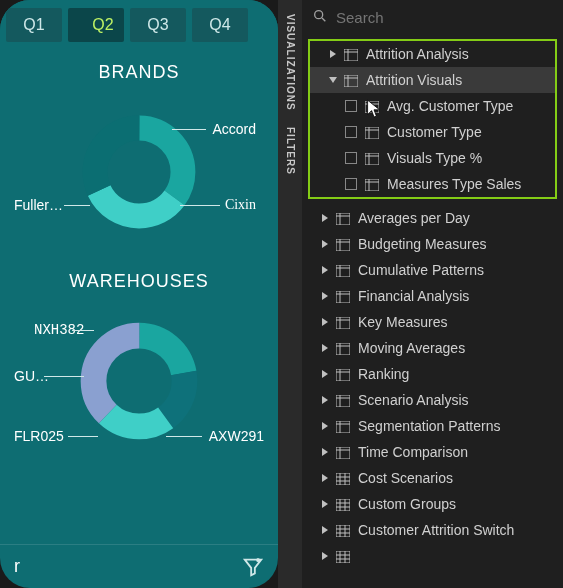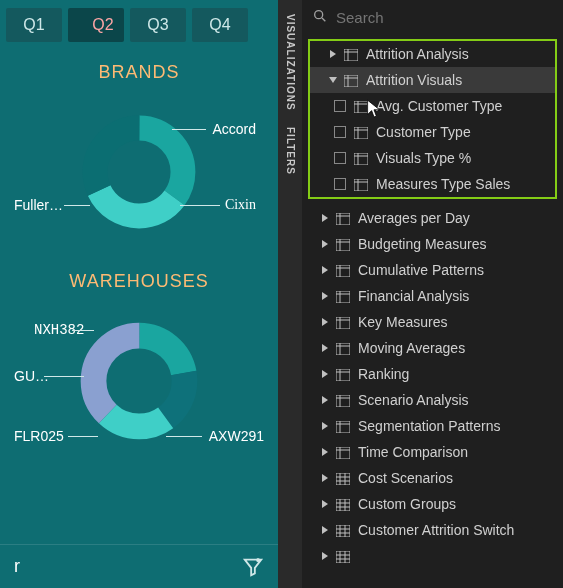--- a/index.html
+++ b/index.html
@@ -6,46 +6,47 @@
   html, body { width: 563px; height: 588px; overflow: hidden; background: #1a1a1a; }
   .root { display: flex; width: 563px; height: 588px; }
 
   
   .left {
     width: 278px; height: 100%;
     background: #0e6d72;
     color: #e5f4f4;
     position: relative;
     overflow: hidden;
+    border-radius: 30px;
   }
   .tabs {
     display: flex; gap: 6px; padding: 8px 6px 6px 6px;
     background: #0e6d72;
   }
   .tab {
     width: 56px; height: 34px;
     background: #14595e;
     color: #cfe8e8;
     font-size: 16px; font-weight: 400;
     display: flex; align-items: center; justify-content: center;
     border-radius: 2px;
     cursor: pointer;
   }
-  .tab.active { background: #0b464a; color: #fca5a5; padding-left: 14px; }
+  .tab.active { background: #0b464a; color: #bef264; padding-left: 14px; }
 
   .section-header {
     display: flex; align-items: center; justify-content: space-between;
     padding: 10px 14px 8px 14px;
     font-size: 20px; font-weight: 300; color: #ffffff;
   }
   .filter-ico { width: 22px; height: 22px; color: #cfe8e8; }
 
   .card-title {
     text-align: center; font-size: 18px; letter-spacing: 1px;
-    color: #fdba74; margin: 14px 0 4px 0; font-weight: 400;
+    color: #ffffff; margin: 14px 0 4px 0; font-weight: 400;
   }
 
   .chart-wrap { position: relative; height: 170px; padding-left: 32px; }
   .donut { position: absolute; left: 50%; top: 50%; transform: translate(-50%,-50%); }
   .lbl {
     position: absolute; font-size: 14px; color: #ffffff; white-space: nowrap;
   }
   .leader {
     position: absolute; background: #cfe8e8; height: 1px;
   }
@@ -98,21 +99,21 @@
     width: 0; height: 0; border-style: solid;
     border-width: 4px 0 4px 6px; border-color: transparent transparent transparent #c0c0c0;
   }
   .caret.open { transform: rotate(90deg); }
   .chk {
     width: 12px; height: 12px; border: 1px solid #888; background: #1f1f1f;
   }
   .tbl-ico { width: 14px; height: 12px; display:inline-block; }
   .tbl-ico svg { width:14px; height:12px; }
   .field-label { flex:1; white-space: nowrap; overflow: hidden; text-overflow: ellipsis; }
-  .sub { padding-left: 24px; }
+  .sub { padding-left: 35px; }
   .cursor-img {
     position:absolute; left:366px; top:98px; width:16px; height:22px; pointer-events:none;
   }
 </style>
 </head>
 <body>
 
 <div class="root">
 
   <div class="left">

